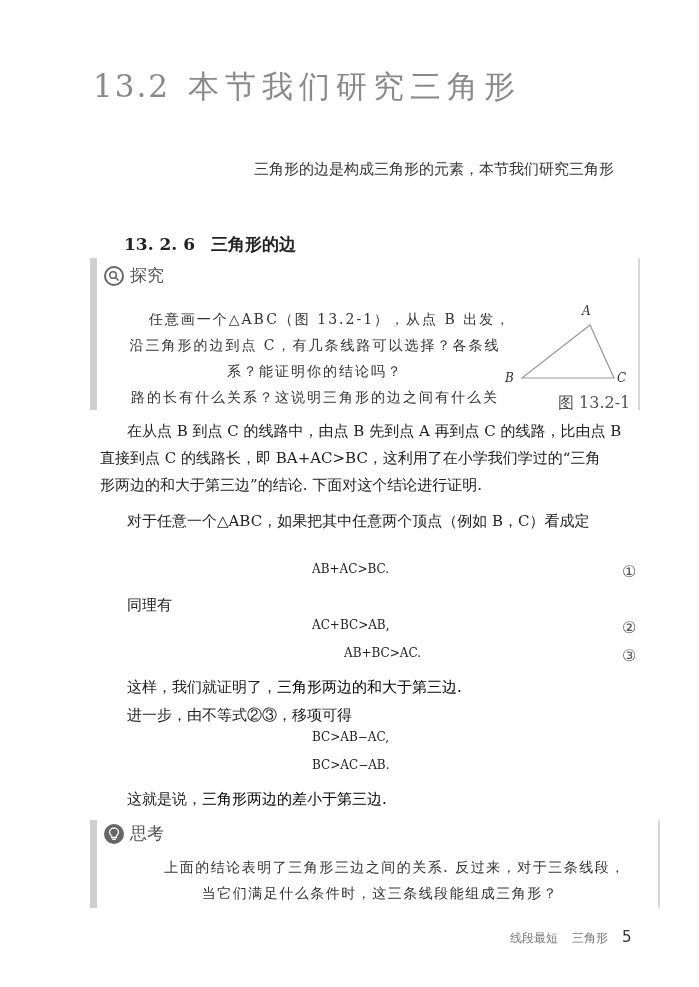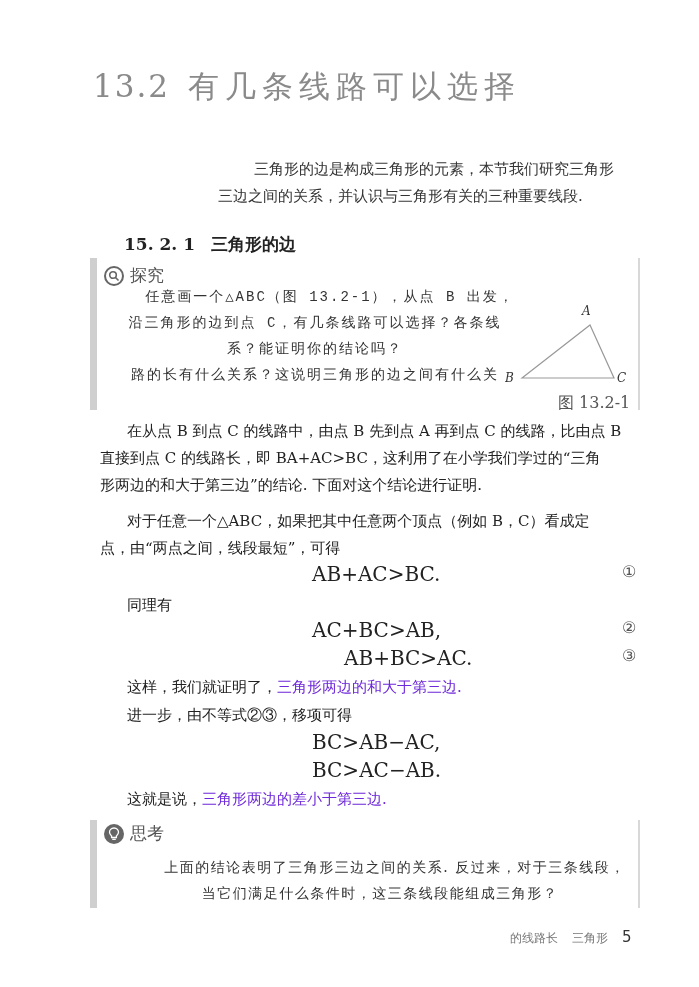--- a/index.html
+++ b/index.html
@@ -23,55 +23,54 @@
   .icon-search { border: 2px solid #666; }
   .icon-bulb { background: #666; }
   .box-text { position: absolute; left: 25px; font-size: 14px; line-height: 26px; color: #333; letter-spacing: 2px; }
   .box-text p { margin: 0; }
   .indent { padding-left: 30px; }
   .fig { left: 505px; top: 300px; width: 130px; height: 110px; }
   .fig-caption { position: absolute; left: 53px; top: 93px; font-size: 16px; color: #555; white-space: nowrap; }
   .body { left: 100px; width: 540px; font-size: 15px; line-height: 27px; color: #222; }
   .body p { margin: 0; }
   .body .ind { padding-left: 27px; }
-  .eq { position: absolute; font-size: 20px; font-style: normal; white-space: nowrap; }
+  .eq { position: absolute; font-size: 12px; font-style: normal; white-space: nowrap; }
   .eqnum { position: absolute; left: 622px; font-size: 16px; color: #555; }
-  .gray { color: #6d28d9; }
+  .gray { color: #000000; }
   .footer { left: 510px; top: 928px; font-size: 12px; color: #777; white-space: nowrap; }
   .footer .page { font-family: "DejaVu Sans", sans-serif; font-size: 15px; color: #333; margin-left: 14px; }
   .footer .ch { margin-right: 14px; }
 </style>
 </head>
 <body>
 
 <div class="abs section-title">
-  <span class="num">13.2</span><span>有几条线路可以选择</span>
+  <span class="num">13.2</span><span>本节我们研究三角形</span>
 </div>
 
 <div class="abs intro">
   <p class="l1">三角形的边是构成三角形的元素，本节我们研究三角形</p>
-  <p>三边之间的关系，并认识与三角形有关的三种重要线段.</p>
 </div>
 
 <div class="abs subsec">
-  <span class="num">15. 2. 1</span><span>三角形的边</span>
+  <span class="num">13. 2. 6</span><span>三角形的边</span>
 </div>
 
 <div class="abs box" style="top:258px;height:152px;">
   <div class="bar"></div>
   <div class="box-head">
     <span class="icon-circle icon-search">
       <svg width="12" height="12" viewBox="0 0 12 12">
           <circle cx="5" cy="5" r="3.3" fill="none" stroke="#666" stroke-width="1.6"></circle>
           <line x1="7.5" y1="7.5" x2="10.5" y2="10.5" stroke="#666" stroke-width="1.6"></line>
         </svg>
     </span>
     <span>探究</span>
   </div>
-  <div class="box-text" style="top:26px;width:400px;font-family:Liberation Mono, monospace;">
+  <div class="box-text" style="top:48px;width:400px;">
     <p class="indent">任意画一个△ABC（图 13.2-1），从点 B 出发，</p>
     <p>沿三角形的边到点 C，有几条线路可以选择？各条线</p>
     <p>系？能证明你的结论吗？</p>
     <p>路的长有什么关系？这说明三角形的边之间有什么关</p>
   </div>
 </div>
 
 <div class="abs fig">
   <svg width="130" height="95" viewBox="0 0 130 95">
     <polygon points="17,78 85,25 109,78" fill="none" stroke="#999" stroke-width="1.2"></polygon>
@@ -83,21 +82,20 @@
 </div>
 
 <div class="abs body" style="top:418px;">
   <p class="ind">在从点 B 到点 C 的线路中，由点 B 先到点 A 再到点 C 的线路，比由点 B</p>
   <p>直接到点 C 的线路长，即 BA+AC&gt;BC，这利用了在小学我们学过的“三角</p>
   <p>形两边的和大于第三边”的结论. 下面对这个结论进行证明.</p>
 </div>
 
 <div class="abs body" style="top:508px;">
   <p class="ind">对于任意一个△ABC，如果把其中任意两个顶点（例如 B，C）看成定</p>
-  <p>点，由“两点之间，线段最短”，可得</p>
 </div>
 
 <div class="eq" style="left:312px;top:562px;">AB+AC&gt;BC.</div>
 <div class="eqnum" style="top:562px;">①</div>
 
 <div class="abs body" style="top:592px;">
   <p class="ind">同理有</p>
 </div>
 
 <div class="eq" style="left:312px;top:618px;">AC+BC&gt;AB,</div>
@@ -113,32 +111,32 @@
   <p class="ind">进一步，由不等式②③，移项可得</p>
 </div>
 
 <div class="eq" style="left:312px;top:730px;">BC&gt;AB−AC,</div>
 <div class="eq" style="left:312px;top:758px;">BC&gt;AC−AB.</div>
 
 <div class="abs body" style="top:786px;">
   <p class="ind"><span>这就是说，</span><span class="gray">三角形两边的差小于第三边.</span></p>
 </div>
 
-<div class="abs box" style="top:820px;height:88px;">
+<div class="abs box" style="top:820px;height:88px;padding-left:20px;">
   <div class="bar"></div>
   <div class="box-head" style="top:2px;">
     <span class="icon-circle icon-bulb">
       <svg width="12" height="14" viewBox="0 0 12 14">
           <path d="M6 1 C3 1 1.5 3.2 1.5 5.3 C1.5 7 2.7 8 3.6 9 L3.6 10.5 L8.4 10.5 L8.4 9 C9.3 8 10.5 7 10.5 5.3 C10.5 3.2 9 1 6 1 Z" fill="none" stroke="#fff" stroke-width="1.3"></path>
           <line x1="4.2" y1="12.3" x2="7.8" y2="12.3" stroke="#fff" stroke-width="1.3"></line>
         </svg>
     </span>
     <span>思考</span>
   </div>
   <div class="box-text" style="top:34px;width:530px;letter-spacing:1.5px;">
     <p class="indent">上面的结论表明了三角形三边之间的关系. 反过来，对于三条线段，</p>
     <p>当它们满足什么条件时，这三条线段能组成三角形？</p>
   </div>
 </div>
 
 <div class="abs footer">
-  <span class="ch">的线路长</span><span>三角形</span><span class="page">5</span>
+  <span class="ch">线段最短</span><span>三角形</span><span class="page">5</span>
 </div>
 
 </body></html>

